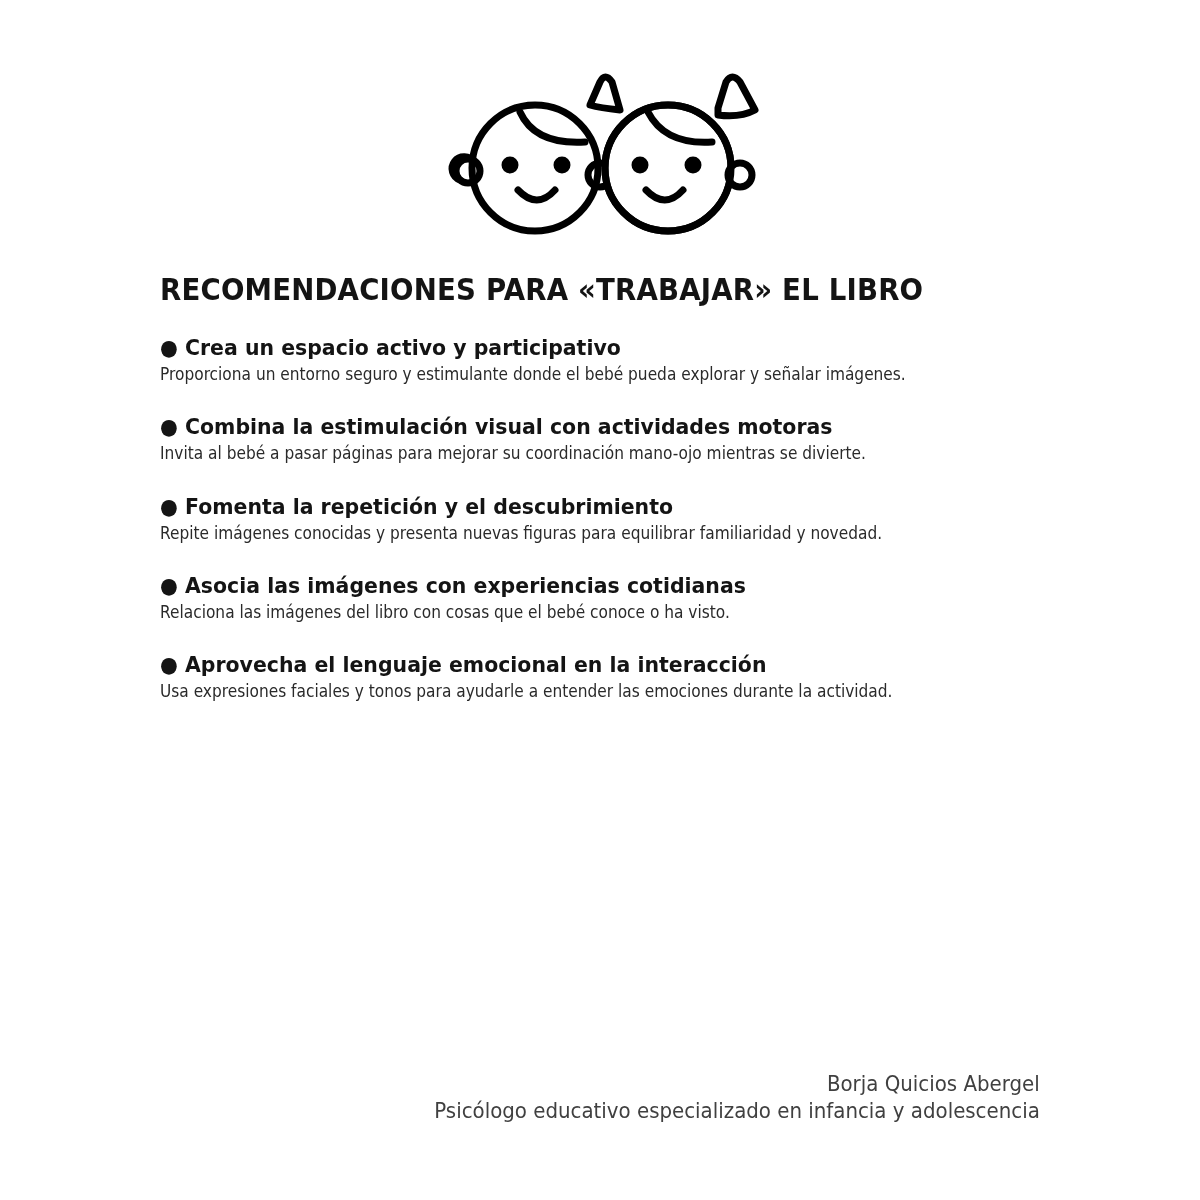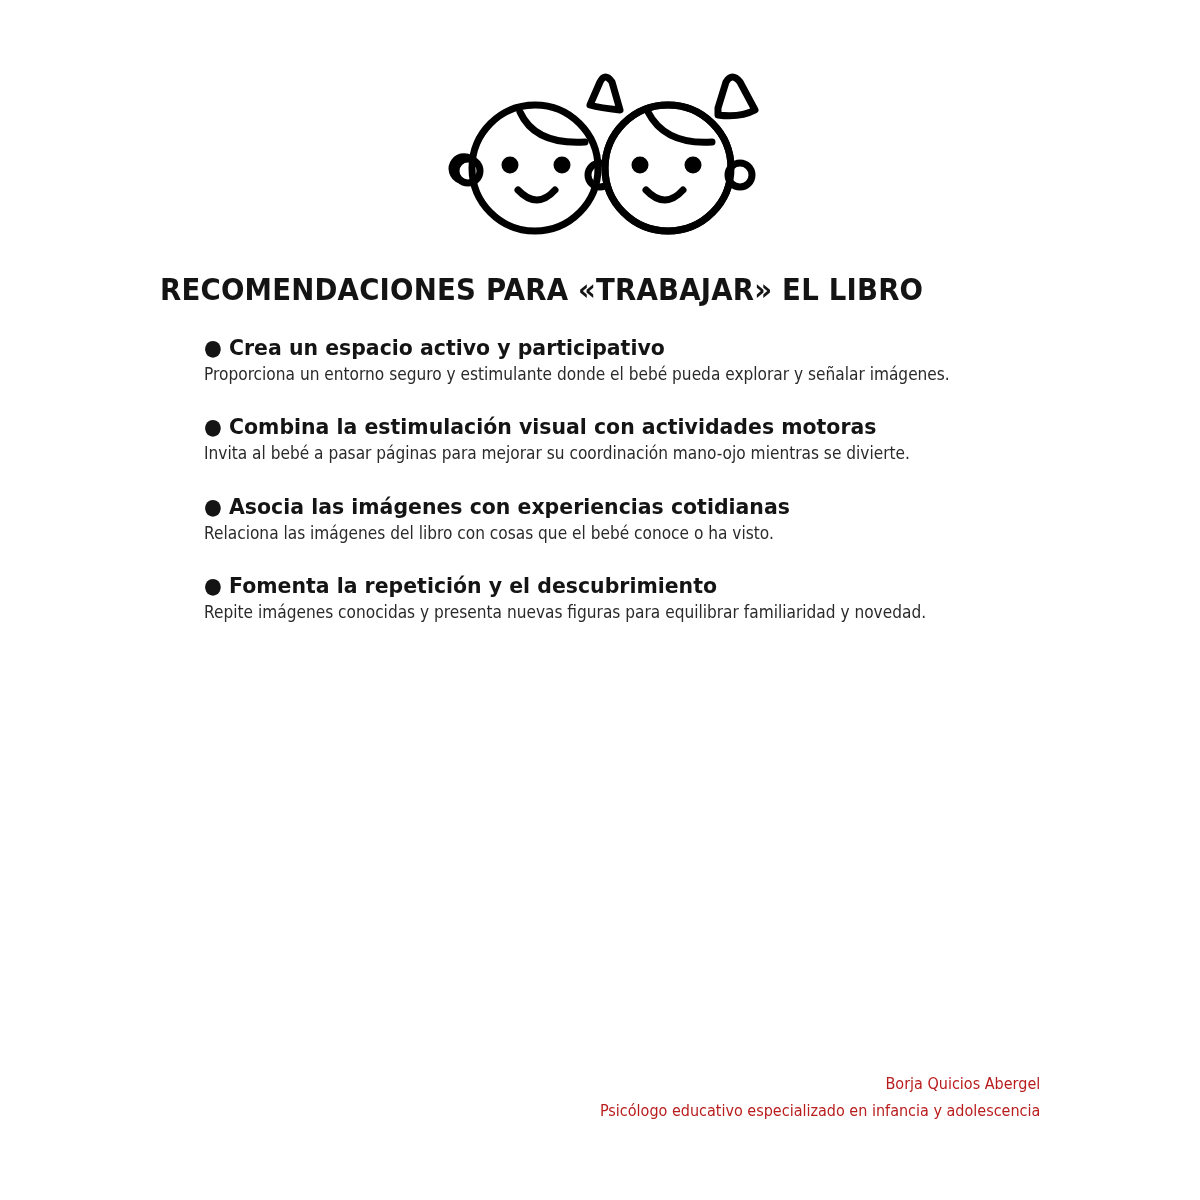--- a/index.html
+++ b/index.html
@@ -10,33 +10,33 @@
   .logo {
     position: absolute; left: 440px; top: 70px; width: 330px; height: 170px;
   }
   .title {
     position: absolute; left: 160px; top: 272px;
     font-size: 30px; font-weight: bold; letter-spacing: 0.2px;
     font-family: "DejaVu Sans", sans-serif; transform: scaleX(0.92); transform-origin: left top;
     white-space: nowrap; color: #141414;
   }
   .list { position: absolute; left: 160px; top: 333px; width: 900px; }
-  .item { height: 79.3px; margin-left: 44px; }
+  .item { height: 79.3px; }
   .heading {
     font-family: "DejaVu Sans", sans-serif; font-weight: bold;
     font-size: 22px; line-height: 30px; white-space: nowrap;
     transform: scaleX(0.93); transform-origin: left top; color: #141414;
   }
   .desc {
     font-family: "DejaVu Sans", sans-serif; font-size: 17.5px; line-height: 22px;
     white-space: nowrap; transform: scaleX(0.88); transform-origin: left top; color: #2a2a2a;
   }
   .signature {
     position: absolute; right: 160px; top: 1070px; text-align: right;
-    font-family: "DejaVu Sans", sans-serif; font-size: 16px; line-height: 27px; color: #b91c1c;
+    font-family: "DejaVu Sans", sans-serif; font-size: 22px; line-height: 27px; color: #404040;
   }
   .signature div { transform: scaleX(0.9); transform-origin: right top; white-space: nowrap; }
 </style>
 </head>
 <body>
 
 <div class="logo">
   <svg width="330" height="170" viewBox="0 0 330 170" fill="none" stroke="#000" stroke-width="7" stroke-linecap="round" stroke-linejoin="round">
 
     <path d="M150 35 L160 12 Q165 2 172 12 L180 40 Q160 38 150 35 Z"></path>
@@ -65,25 +65,29 @@
 <div class="list">
   <div class="item">
     <div class="heading"><span>●</span> <span>Crea un espacio activo y participativo</span></div>
     <div class="desc">Proporciona un entorno seguro y estimulante donde el bebé pueda explorar y señalar imágenes.</div>
   </div>
   <div class="item">
     <div class="heading"><span>●</span> <span>Combina la estimulación visual con actividades motoras</span></div>
     <div class="desc">Invita al bebé a pasar páginas para mejorar su coordinación mano-ojo mientras se divierte.</div>
   </div>
   <div class="item">
+    <div class="heading"><span>●</span> <span>Fomenta la repetición y el descubrimiento</span></div>
+    <div class="desc">Repite imágenes conocidas y presenta nuevas figuras para equilibrar familiaridad y novedad.</div>
+  </div>
+  <div class="item">
     <div class="heading"><span>●</span> <span>Asocia las imágenes con experiencias cotidianas</span></div>
     <div class="desc">Relaciona las imágenes del libro con cosas que el bebé conoce o ha visto.</div>
   </div>
   <div class="item">
-    <div class="heading"><span>●</span> <span>Fomenta la repetición y el descubrimiento</span></div>
-    <div class="desc">Repite imágenes conocidas y presenta nuevas figuras para equilibrar familiaridad y novedad.</div>
+    <div class="heading"><span>●</span> <span>Aprovecha el lenguaje emocional en la interacción</span></div>
+    <div class="desc">Usa expresiones faciales y tonos para ayudarle a entender las emociones durante la actividad.</div>
   </div>
 </div>
 
 <div class="signature">
   <div>Borja Quicios Abergel</div>
   <div>Psicólogo educativo especializado en infancia y adolescencia</div>
 </div>
 
 </body></html>

